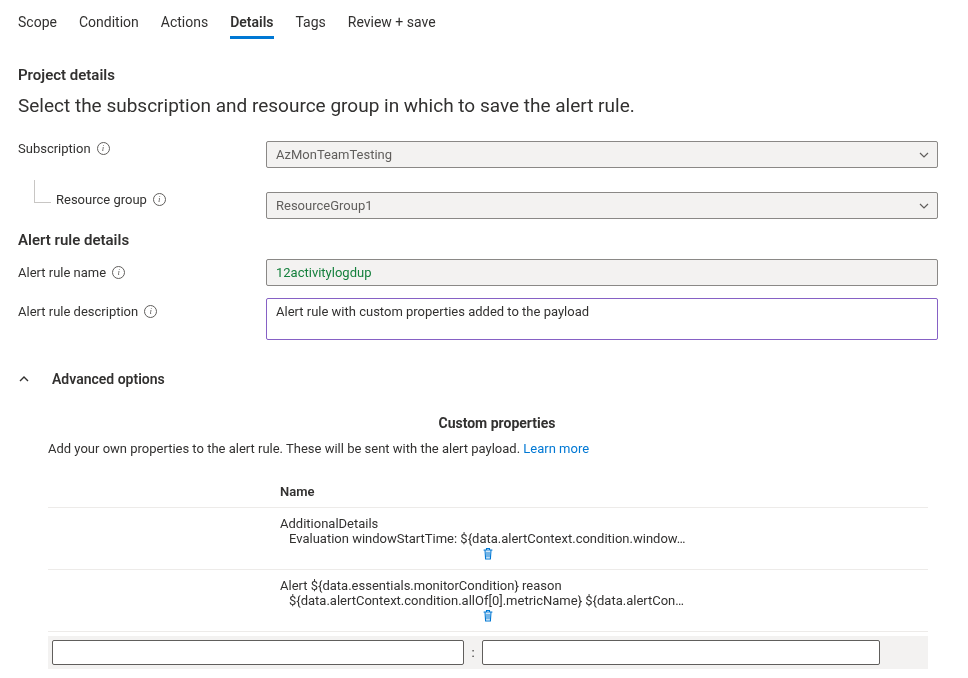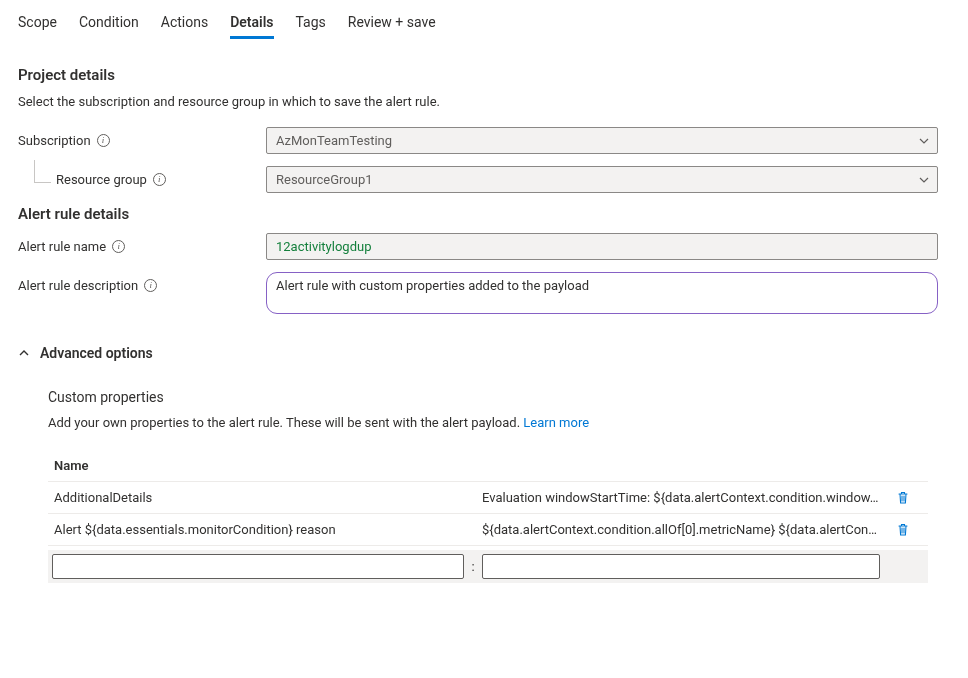--- a/index.html
+++ b/index.html
@@ -15,68 +15,69 @@
   
   .tabs { display: flex; gap: 22px; margin-bottom: 28px; }
   .tab { font-size: 14px; padding: 4px 0 8px 0; cursor: pointer; color: #323130; position: relative; }
   .tab.active { font-weight: 600; text-align: right; }
   .tab.active::after {
     content: ""; position: absolute; left: 0; right: 0; bottom: -1px;
     height: 3px; background: #0078d4;
   }
 
   h2.section { font-size: 15px; font-weight: 600; margin: 0 0 10px 0; }
-  .desc { font-size: 13px; color: #323130; margin-bottom: 18px; }
+  .desc { font-size: 19px; color: #323130; margin-bottom: 12px; }
 
   .form-row { display: flex; align-items: center; margin-bottom: 12px; }
   .label-col { width: 248px; display: flex; align-items: center; gap: 6px; font-size: 13px; }
   .label-col.indent { padding-left: 38px; position: relative; }
   .label-col.indent::before {
     content: ""; position: absolute; left: 16px; top: -12px; width: 16px; height: 22px;
     border-left: 1px solid #c8c6c4; border-bottom: 1px solid #c8c6c4;
   }
   .field-col { flex: 1; max-width: 672px; }
 
   .info-icon {
     width: 13px; height: 13px; border: 1px solid #605e5c; border-radius: 50%;
     display: inline-flex; align-items: center; justify-content: center;
     font-size: 9px; font-style: italic; font-family: serif; color: #605e5c;
     line-height: 1;
   }
 
-  .select-wrap { position: relative; }
+  .select-wrap { position: relative; margin-top: 12px; }
   .select, .textinput, .textarea {
     width: 100%; font-family: inherit; font-size: 13px;
     border: 1px solid #8a8886; background: #fff; color: #323130;
     padding: 5px 9px; border-radius: 2px;
   }
   .select { background: #f3f2f1; color: #605e5c; padding-right: 28px; appearance: none; }
   .select:disabled { background: #f3f2f1; }
   .chev {
     position: absolute; right: 8px; top: 50%; transform: translateY(-50%);
     pointer-events: none; color: #605e5c;
   }
   .textinput:disabled { background: #f3f2f1; color: #15803d; }
   .textarea {
-    min-height: 38px; resize: none; border-color: #8661c5; outline: none; border-radius: 11px;
-  }
-
-  .adv-head { display: flex; align-items: center; gap: 10px; margin: 28px 0 28px 0; cursor: pointer; }
+    min-height: 38px; resize: none; border-color: #8661c5; outline: none;
+  }
+
+  .adv-head { display: flex; align-items: center; gap: 22px; margin: 28px 0 28px 0; cursor: pointer; }
   .adv-head b { font-size: 14px; font-weight: 600; }
   .chev-up { display:inline-block; }
 
   .sub-section { padding-left: 30px; }
-  .sub-section h3 { font-size: 14px; font-weight: 400; margin: 0 0 10px 0; }
+  .sub-section h3 { font-size: 14px; font-weight: 700; margin: 0 0 10px 0; text-align: center; }
   .sub-section .helper { font-size: 13px; margin-bottom: 20px; }
   .link { color: #0078d4; cursor: pointer; }
 
   .cp-table { width: 880px; }
   .cp-head, .cp-row {
     display: flex; align-items: center;
     border-bottom: 1px solid #edebe9;
+    flex-direction: column;
   }
   .cp-head { font-weight: 600; padding: 8px 0; }
   .cp-row  { padding: 8px 0; }
   .cp-name { width: 428px; padding: 0 6px; overflow: hidden; text-overflow: ellipsis; white-space: nowrap; }
   .cp-val  { width: 410px; padding: 0 6px; overflow: hidden; text-overflow: ellipsis; white-space: nowrap; }
   .cp-act  { width: 34px; display:flex; justify-content:center; }
   .trash { color: #0078d4; cursor: pointer; }
 
   .cp-input-row {
     display: flex; align-items: center; background: #f3f2f1;

